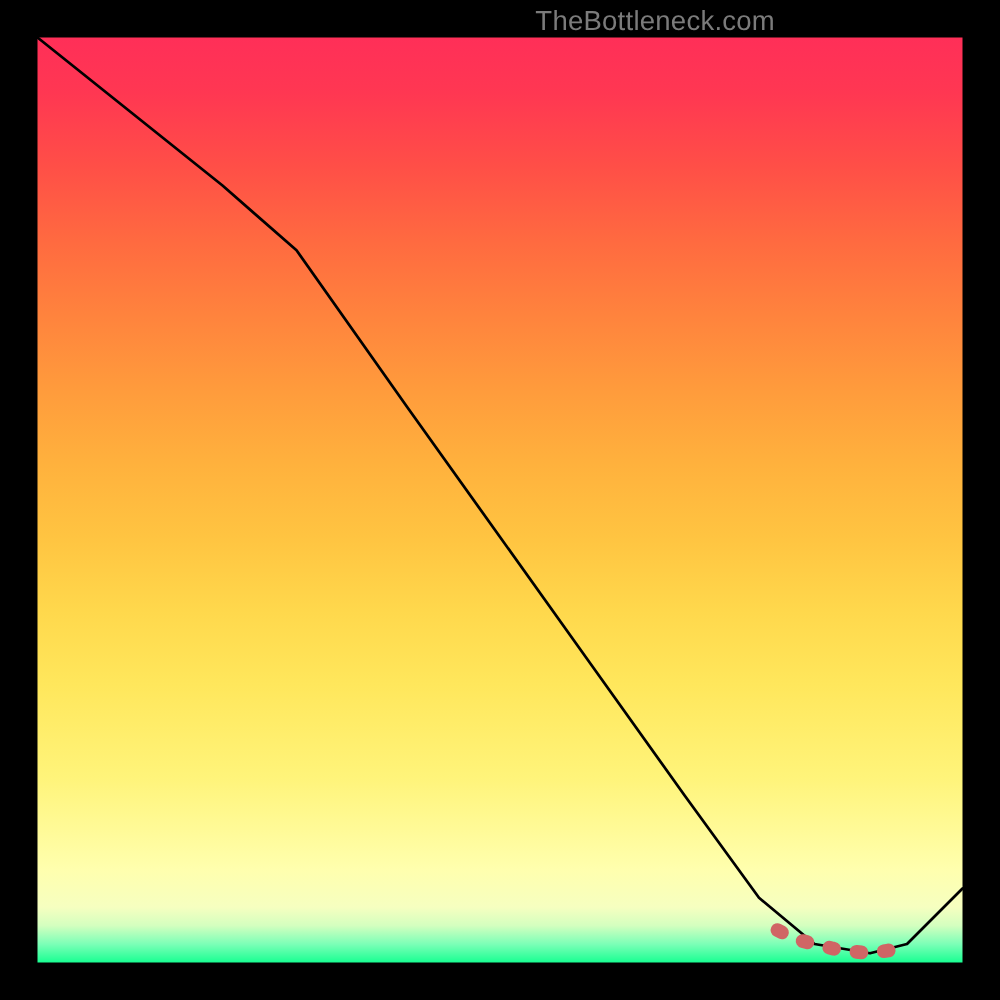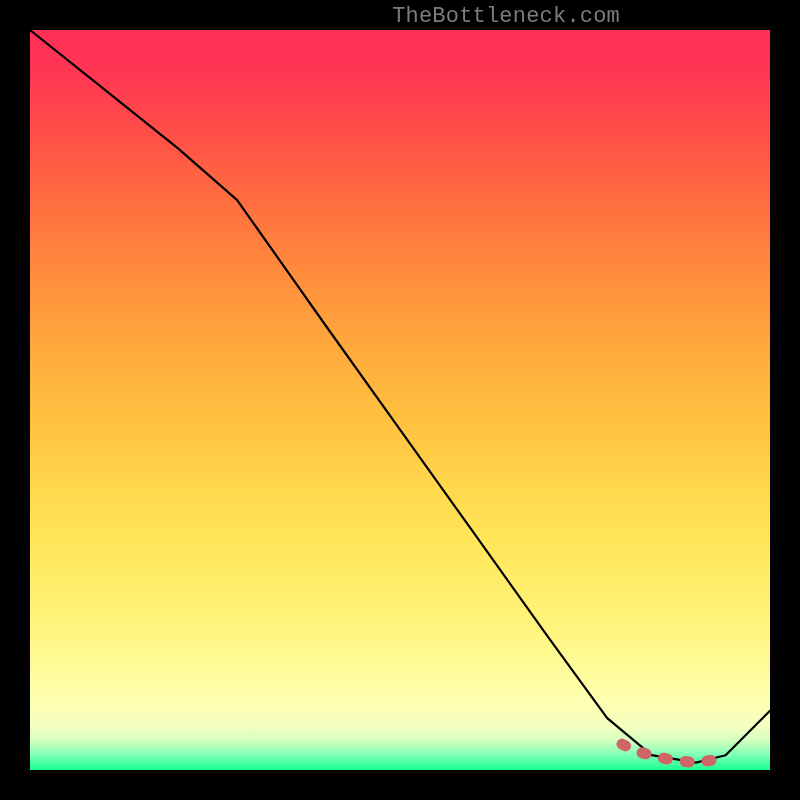--- a/index.html
+++ b/index.html
@@ -9,21 +9,20 @@
     height: 800px;
     background: #000;
     overflow: hidden;
     font-family: Arial, Helvetica, sans-serif;
   }
   .frame {
     position: relative;
     width: 634px;
     height: 800px;
     background: #000;
-    font-family: Liberation Mono, monospace;
   }
   .watermark {
     position: absolute;
     top: 4px;
     right: 14px;
     color: #7b7b7b;
     font-size: 22px;
     letter-spacing: 0.2px;
     font-weight: 500;
     user-select: none;

